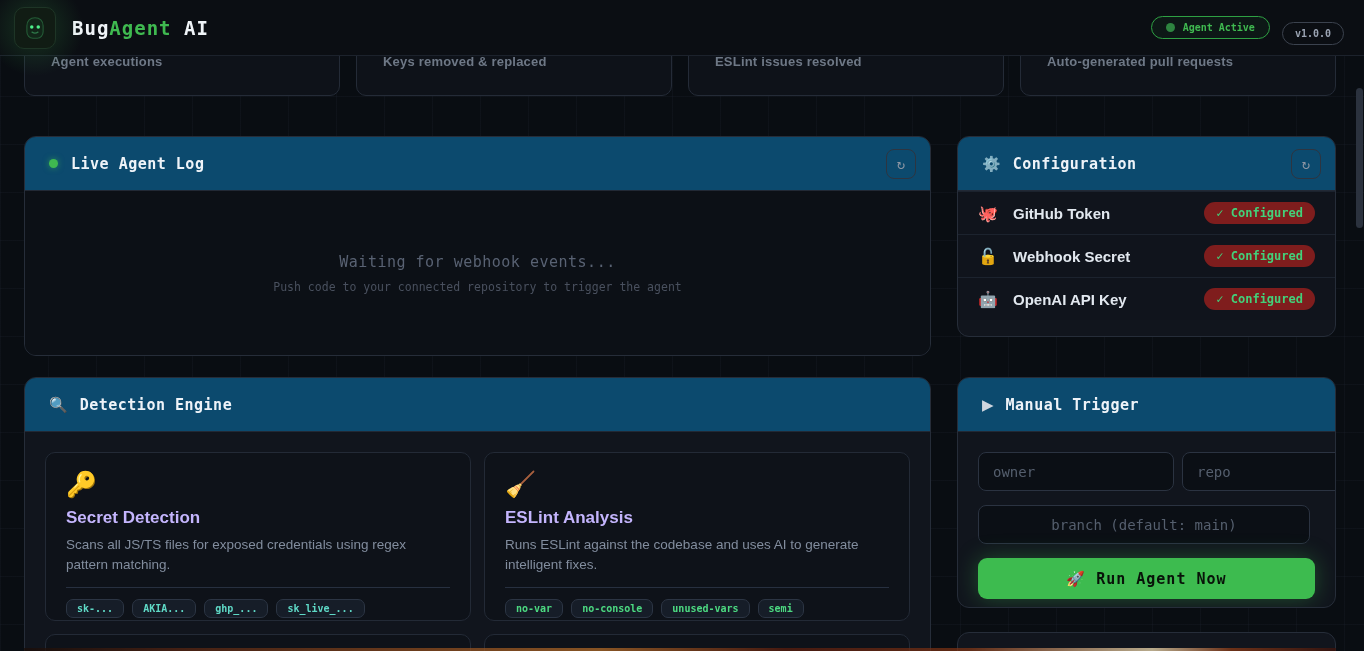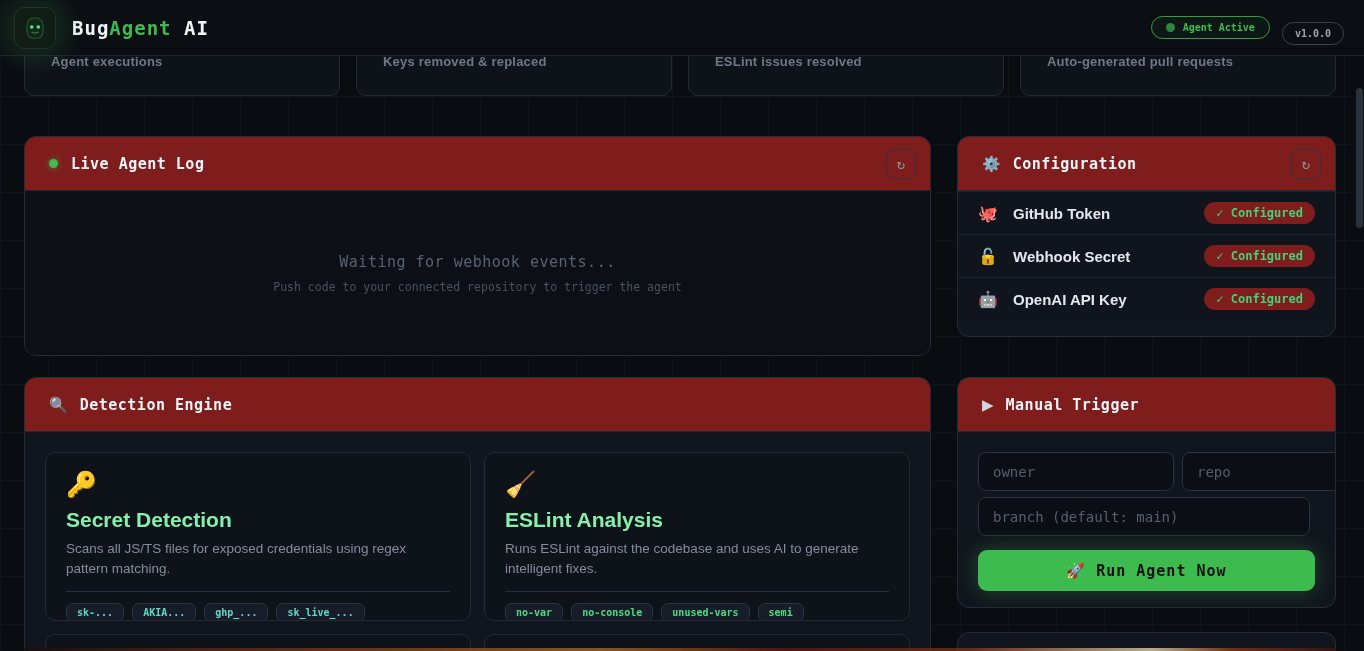--- a/index.html
+++ b/index.html
@@ -65,21 +65,21 @@
     font-size:13px; font-weight:bold; color:#6e7886; letter-spacing:0.2px;
   }
 
   
   .panel {
     position:absolute; z-index:1; overflow:hidden;
     background:#11151d; border:1px solid #262d39; border-radius:12px;
   }
   .panel-header {
     height:54px; display:flex; align-items:center;
-    padding:0 14px 0 24px; background:#7f1d1d; border-bottom:1px solid #222935;
+    padding:0 14px 0 24px; background:#0c4a6e; border-bottom:1px solid #222935;
   }
   .panel-title {
     font-family:"DejaVu Sans Mono", monospace; font-weight:bold;
     font-size:15px; letter-spacing:0.5px; color:#eef3f8;
   }
   .panel-hicon { font-size:15px; margin-right:12px; }
   .icon-btn {
     margin-left:auto; width:30px; height:30px; border-radius:8px;
     background:transparent; border:1px solid #2d3541; color:#8b95a3;
     font-family:"DejaVu Sans Mono", monospace; font-size:14px; line-height:1;
@@ -114,21 +114,21 @@
   }
 
   
   #panel-detect { left:24px; top:377px; width:907px; height:430px; }
   .detect-body { padding:20px; display:grid; grid-template-columns:1fr 1fr; grid-template-rows:169px 169px; gap:13px; }
   .d-card {
     background:#0e1219; border:1px solid #232a36; border-radius:10px;
     padding:16px 20px; overflow:hidden;
   }
   .d-emoji { font-size:25px; line-height:1.2; margin-bottom:9px; }
-  .d-title { font-size:21px; font-weight:bold; color:#86efac; margin-bottom:7px; }
+  .d-title { font-size:17px; font-weight:bold; color:#c4b5fd; margin-bottom:7px; }
   .d-desc { font-size:13.5px; color:#828d9e; line-height:1.5; }
   .d-divider { border-top:1px solid #273040; margin:11px 0 11px 0; }
   .chips { display:flex; gap:8px; flex-wrap:wrap; }
   .chip {
     background:#161d28; border:1px solid #2c3544; border-radius:7px;
     padding:3px 10px; font-family:"DejaVu Sans Mono", monospace; font-size:10px; font-weight:bold;
   }
   .chip.teal { color:#5fd9c6; }
   .chip.green { color:#4cd981; }
 
@@ -136,21 +136,21 @@
   #panel-trigger { left:957px; top:377px; width:379px; height:231px; }
   .trigger-body { padding:20px; }
   .trigger-row { display:flex; gap:8px; width:400px; }
   .t-input {
     height:39px; background:#0b0f15; border:1px solid #2b3341; border-radius:8px;
     padding:0 14px; font-family:"DejaVu Sans Mono", monospace; font-size:14px; color:#c9d1d9;
     outline:none;
   }
   .t-input::placeholder { color:#555f6e; }
   .t-short { width:196px; flex:none; }
-  .t-full { width:332px; margin-top:6px; display:block; }
+  .t-full { width:332px; margin-top:14px; display:block;text-align:center; }
   .run-btn {
     margin-top:14px; width:337px; height:41px; border:none; border-radius:9px;
     background:#3dbb4f; color:#081309; cursor:pointer;
     font-family:"DejaVu Sans Mono", monospace; font-weight:bold; font-size:15px; letter-spacing:1px;
     display:flex; align-items:center; justify-content:center; gap:10px;
     box-shadow:0 0 22px rgba(63,185,80,0.35);
   }
 
   
   #panel-bottom-right { left:957px; top:632px; width:379px; height:60px; }

